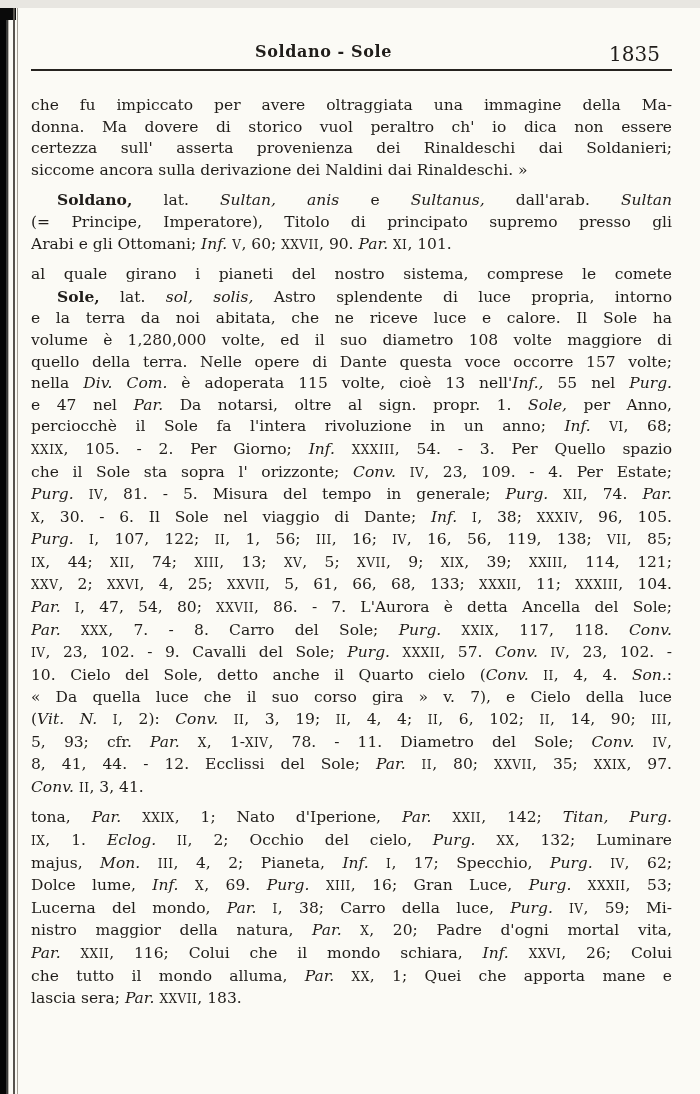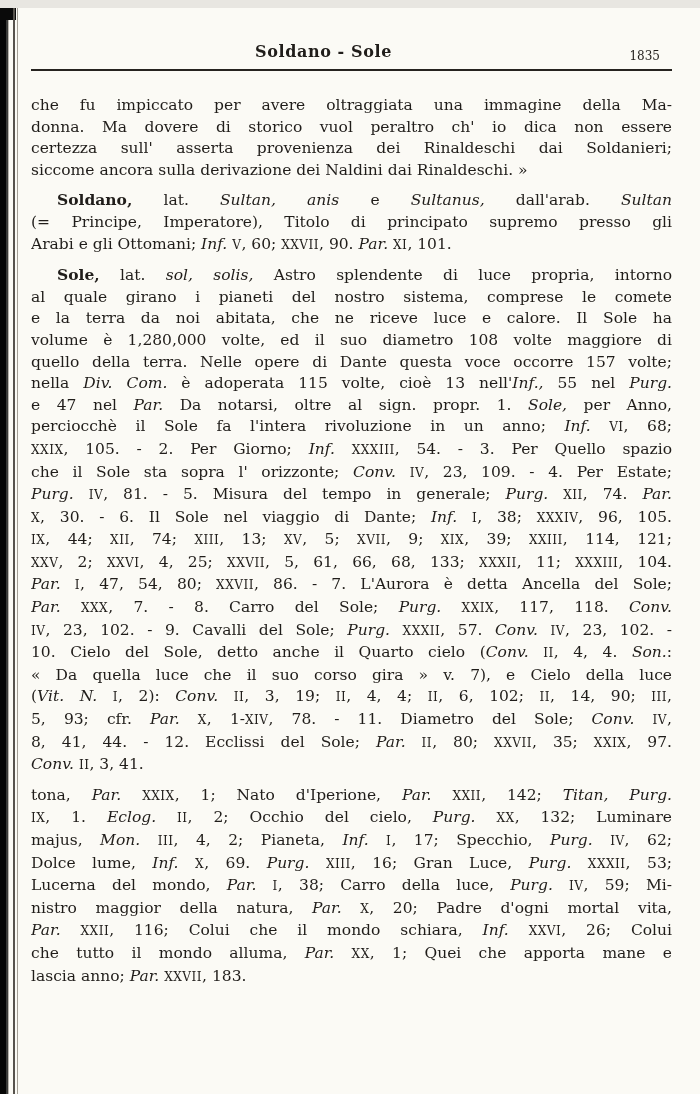--- a/index.html
+++ b/index.html
@@ -21,21 +21,21 @@
   .binding-line-1 { position: absolute; left: 13px; top: 0; width: 2px; height: 100%; background: #57534d; }
   .binding-line-2 { position: absolute; left: 17px; top: 0; width: 1px; height: 100%; background: #a49f96; }
   .binding-corner { position: absolute; left: 0; top: 0; width: 16px; height: 12px; background: #0a0a0a; }
 
   header { position: absolute; top: 34px; left: 31px; width: 641px; }
   .header-row { position: relative; height: 22px; }
   .header-title {
     position: absolute; left: 0; right: 56px; text-align: center;
     font-weight: 700; font-size: 16px; letter-spacing: 0.6px;
   }
-  .page-number { position: absolute; right: 12px; top: 7px; font-size: 12px; }
+  .page-number { position: absolute; right: 12px; top: 0; font-size: 20px; }
   .header-rule { margin-top: 5px; border-top: 2px solid #26231f; }
 
   .text-block {
     position: absolute; top: 87px; left: 31px; width: 641px;
     font-size: 15.5px; line-height: 21.6px;
   }
   .para + .para { margin-top: 8px; }
   .line {
     text-align: justify;
     text-align-last: justify;
@@ -73,32 +73,33 @@
         <div class="line"><span class="r">donna. Ma dovere di storico vuol peraltro ch' io dica non essere</span></div>
         <div class="line"><span class="r">certezza sull' asserta provenienza dei Rinaldeschi dai Soldanieri;</span></div>
         <div class="line final"><span class="r">siccome ancora sulla derivazione dei Naldini dai Rinaldeschi. »</span></div>
       </div>
       <div class="para">
         <div class="line indent"><span class="b">Soldano,</span><span class="r"> lat. </span><span class="i">Sultan, anis</span><span class="r"> e </span><span class="i">Sultanus,</span><span class="r"> dall'arab. </span><span class="i">Sultan</span></div>
         <div class="line"><span class="r">(= Principe, Imperatore), Titolo di principato supremo presso gli</span></div>
         <div class="line final"><span class="r">Arabi e gli Ottomani; </span><span class="i">Inf. </span><span class="sc">V</span><span class="r">, 60; </span><span class="sc">XXVII</span><span class="r">, 90. </span><span class="i">Par. </span><span class="sc">XI</span><span class="r">, 101.</span></div>
       </div>
       <div class="para">
+        <div class="line"><span class="r">al quale girano i pianeti del nostro sistema, comprese le comete</span></div>
         <div class="line indent"><span class="b">Sole,</span><span class="r"> lat. </span><span class="i">sol, solis,</span><span class="r"> Astro splendente di luce propria, intorno</span></div>
-        <div class="line"><span class="r">al quale girano i pianeti del nostro sistema, comprese le comete</span></div>
         <div class="line"><span class="r">e la terra da noi abitata, che ne riceve luce e calore. Il Sole ha</span></div>
         <div class="line"><span class="r">volume è 1,280,000 volte, ed il suo diametro 108 volte maggiore di</span></div>
         <div class="line"><span class="r">quello della terra. Nelle opere di Dante questa voce occorre 157 volte;</span></div>
         <div class="line"><span class="r">nella </span><span class="i">Div. Com.</span><span class="r"> è adoperata 115 volte, cioè 13 nell'</span><span class="i">Inf.,</span><span class="r"> 55 nel </span><span class="i">Purg.</span></div>
         <div class="line"><span class="r">e 47 nel </span><span class="i">Par.</span><span class="r"> Da notarsi, oltre al sign. propr. 1. </span><span class="i">Sole,</span><span class="r"> per Anno,</span></div>
         <div class="line"><span class="r">perciocchè il Sole fa l'intera rivoluzione in un anno; </span><span class="i">Inf. </span><span class="sc">VI</span><span class="r">, 68;</span></div>
         <div class="line"><span class="sc">XXIX</span><span class="r">, 105. - 2. Per Giorno; </span><span class="i">Inf. </span><span class="sc">XXXIII</span><span class="r">, 54. - 3. Per Quello spazio</span></div>
         <div class="line"><span class="r">che il Sole sta sopra l' orizzonte; </span><span class="i">Conv. </span><span class="sc">IV</span><span class="r">, 23, 109. - 4. Per Estate;</span></div>
         <div class="line"><span class="i">Purg. </span><span class="sc">IV</span><span class="r">, 81. - 5. Misura del tempo in generale; </span><span class="i">Purg. </span><span class="sc">XII</span><span class="r">, 74. </span><span class="i">Par.</span></div>
         <div class="line"><span class="sc">X</span><span class="r">, 30. - 6. Il Sole nel viaggio di Dante; </span><span class="i">Inf. </span><span class="sc">I</span><span class="r">, 38; </span><span class="sc">XXXIV</span><span class="r">, 96, 105.</span></div>
+        <div class="line"><span class="i">Purg. </span><span class="sc">I</span><span class="r">, 107, 122; </span><span class="sc">II</span><span class="r">, 1, 56; </span><span class="sc">III</span><span class="r">, 16; </span><span class="sc">IV</span><span class="r">, 16, 56, 119, 138; </span><span class="sc">VII</span><span class="r">, 85;</span></div>
         <div class="line"><span class="sc">IX</span><span class="r">, 44; </span><span class="sc">XII</span><span class="r">, 74; </span><span class="sc">XIII</span><span class="r">, 13; </span><span class="sc">XV</span><span class="r">, 5; </span><span class="sc">XVII</span><span class="r">, 9; </span><span class="sc">XIX</span><span class="r">, 39; </span><span class="sc">XXIII</span><span class="r">, 114, 121;</span></div>
         <div class="line"><span class="sc">XXV</span><span class="r">, 2; </span><span class="sc">XXVI</span><span class="r">, 4, 25; </span><span class="sc">XXVII</span><span class="r">, 5, 61, 66, 68, 133; </span><span class="sc">XXXII</span><span class="r">, 11; </span><span class="sc">XXXIII</span><span class="r">, 104.</span></div>
         <div class="line"><span class="i">Par. </span><span class="sc">I</span><span class="r">, 47, 54, 80; </span><span class="sc">XXVII</span><span class="r">, 86. - 7. L'Aurora è detta Ancella del Sole;</span></div>
         <div class="line"><span class="i">Par. </span><span class="sc">XXX</span><span class="r">, 7. - 8. Carro del Sole; </span><span class="i">Purg. </span><span class="sc">XXIX</span><span class="r">, 117, 118. </span><span class="i">Conv.</span></div>
         <div class="line"><span class="sc">IV</span><span class="r">, 23, 102. - 9. Cavalli del Sole; </span><span class="i">Purg. </span><span class="sc">XXXII</span><span class="r">, 57. </span><span class="i">Conv. </span><span class="sc">IV</span><span class="r">, 23, 102. -</span></div>
         <div class="line"><span class="r">10. Cielo del Sole, detto anche il Quarto cielo (</span><span class="i">Conv. </span><span class="sc">II</span><span class="r">, 4, 4. </span><span class="i">Son.</span><span class="r">:</span></div>
         <div class="line"><span class="r">« Da quella luce che il suo corso gira » v. 7), e Cielo della luce</span></div>
         <div class="line"><span class="r">(</span><span class="i">Vit. N. </span><span class="sc">I</span><span class="r">, 2): </span><span class="i">Conv. </span><span class="sc">II</span><span class="r">, 3, 19; </span><span class="sc">II</span><span class="r">, 4, 4; </span><span class="sc">II</span><span class="r">, 6, 102; </span><span class="sc">II</span><span class="r">, 14, 90; </span><span class="sc">III</span><span class="r">,</span></div>
         <div class="line"><span class="r">5, 93; cfr. </span><span class="i">Par. </span><span class="sc">X</span><span class="r">, 1-</span><span class="sc">XIV</span><span class="r">, 78. - 11. Diametro del Sole; </span><span class="i">Conv. </span><span class="sc">IV</span><span class="r">,</span></div>
         <div class="line"><span class="r">8, 41, 44. - 12. Ecclissi del Sole; </span><span class="i">Par. </span><span class="sc">II</span><span class="r">, 80; </span><span class="sc">XXVII</span><span class="r">, 35; </span><span class="sc">XXIX</span><span class="r">, 97.</span></div>
@@ -106,17 +107,17 @@
       </div>
       <div class="para">
         <div class="line"><span class="r">tona, </span><span class="i">Par. </span><span class="sc">XXIX</span><span class="r">, 1; Nato d'Iperione, </span><span class="i">Par. </span><span class="sc">XXII</span><span class="r">, 142; </span><span class="i">Titan, </span><span class="i">Purg.</span></div>
         <div class="line"><span class="sc">IX</span><span class="r">, 1. </span><span class="i">Eclog. </span><span class="sc">II</span><span class="r">, 2; Occhio del cielo, </span><span class="i">Purg. </span><span class="sc">XX</span><span class="r">, 132; Luminare</span></div>
         <div class="line"><span class="r">majus, </span><span class="i">Mon. </span><span class="sc">III</span><span class="r">, 4, 2; Pianeta, </span><span class="i">Inf. </span><span class="sc">I</span><span class="r">, 17; Specchio, </span><span class="i">Purg. </span><span class="sc">IV</span><span class="r">, 62;</span></div>
         <div class="line"><span class="r">Dolce lume, </span><span class="i">Inf. </span><span class="sc">X</span><span class="r">, 69. </span><span class="i">Purg. </span><span class="sc">XIII</span><span class="r">, 16; Gran Luce, </span><span class="i">Purg. </span><span class="sc">XXXII</span><span class="r">, 53;</span></div>
         <div class="line"><span class="r">Lucerna del mondo, </span><span class="i">Par. </span><span class="sc">I</span><span class="r">, 38; Carro della luce, </span><span class="i">Purg. </span><span class="sc">IV</span><span class="r">, 59; Mi-</span></div>
         <div class="line"><span class="r">nistro maggior della natura, </span><span class="i">Par. </span><span class="sc">X</span><span class="r">, 20; Padre d'ogni mortal vita,</span></div>
         <div class="line"><span class="i">Par. </span><span class="sc">XXII</span><span class="r">, 116; Colui che il mondo schiara, </span><span class="i">Inf. </span><span class="sc">XXVI</span><span class="r">, 26; Colui</span></div>
         <div class="line"><span class="r">che tutto il mondo alluma, </span><span class="i">Par. </span><span class="sc">XX</span><span class="r">, 1; Quei che apporta mane e</span></div>
-        <div class="line final"><span class="r">lascia anno; </span><span class="i">Par. </span><span class="sc">XXVII</span><span class="r">, 183.</span></div>
+        <div class="line final"><span class="r">lascia sera; </span><span class="i">Par. </span><span class="sc">XXVII</span><span class="r">, 183.</span></div>
       </div>
     </main>
 
 </div>
 
 </body></html>

